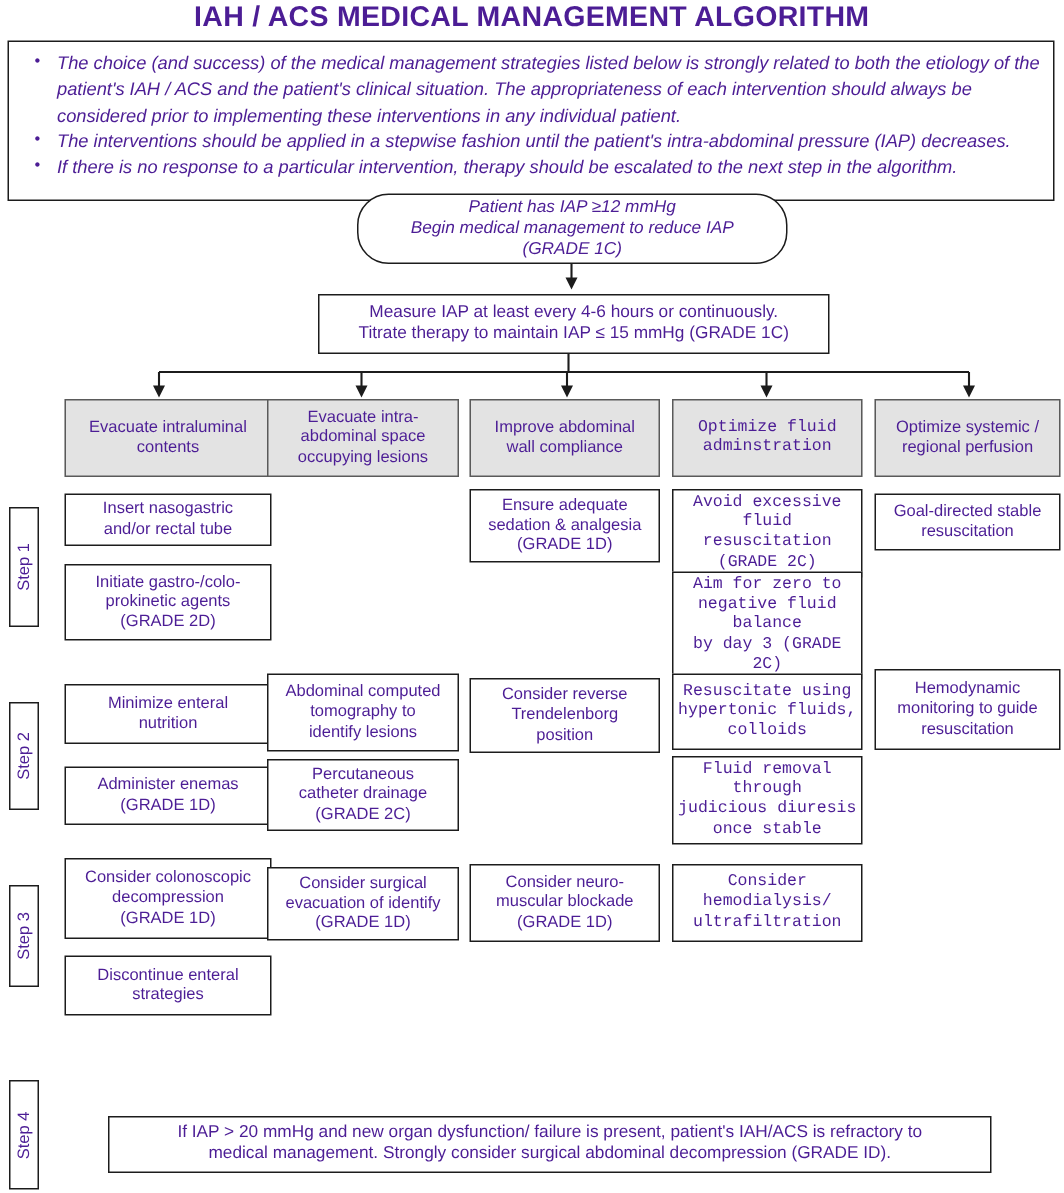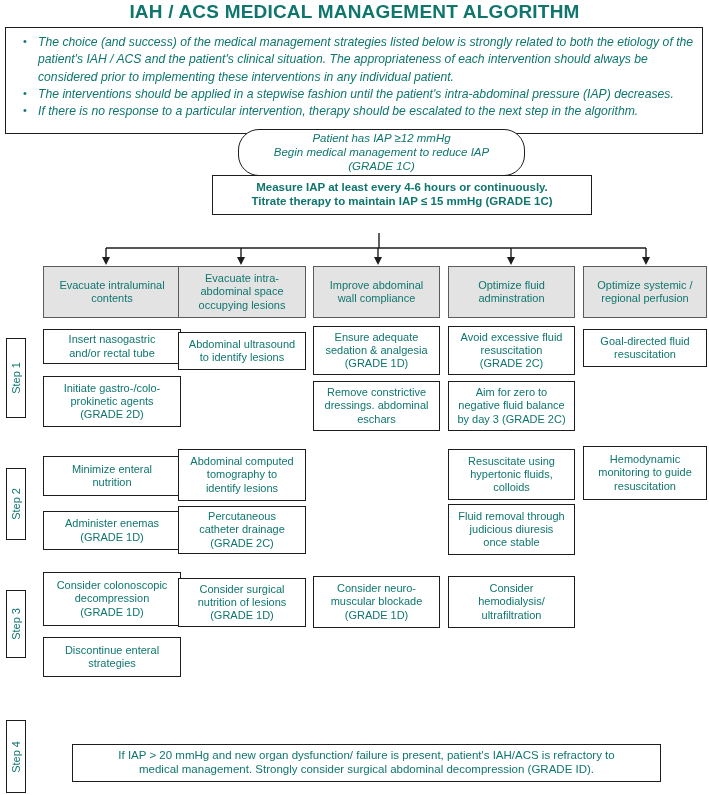--- a/index.html
+++ b/index.html
@@ -1,18 +1,18 @@
 <!DOCTYPE html>
 <html><head>
 <meta charset="utf-8">
 <style>
   html,body{margin:0;padding:0;background:#fff;}
   .canvas{
     position:relative;width:709px;height:795px;background:#fff;
-    font-family:"Liberation Sans","DejaVu Sans",sans-serif;color:#0f766e;
+    font-family:"Liberation Sans","DejaVu Sans",sans-serif;color:#4c1d95;
     overflow:hidden;
   }
   .title{
     position:absolute;top:1px;left:0;width:709px;text-align:center;
     font-size:19px;font-weight:bold;letter-spacing:0.2px;margin:0;
   }
   .notes{
     position:absolute;left:5px;top:27px;width:698px;height:107px;
     border:1.6px solid #1c1c1c;box-sizing:border-box;
     font-style:italic;font-size:12.2px;line-height:1.42;
@@ -26,29 +26,29 @@
     border:1.4px solid #1c1c1c;
     display:flex;align-items:center;justify-content:center;
     text-align:center;white-space:pre-line;
     font-size:11px;line-height:1.2;padding:2px 1px;
   }
   .start-node{
     left:238px;top:129px;width:287px;min-height:45px;
     border-radius:21px;font-size:11.5px;font-style:italic;
   }
   .measure-node{
-    left:212px;top:175px;width:380px;min-height:40px;font-size:11.5px;font-weight:bold;
+    left:212px;top:196px;width:341px;min-height:40px;font-size:11.5px;
   }
   .hdr{
     top:266px;min-height:52px;background:#e3e3e3;border:1.6px solid #5a5a5a;
   }
   .c0{left:43px;width:138px;}
   .c1{left:178px;width:128px;}
   .c2{left:313px;width:127px;}
-  .c3{left:448px;width:127px;}
+  .c3{left:448px;width:127px;font-family:Liberation Mono, monospace;}
   .c4{left:583px;width:124px;}
   .step-label{
     position:absolute;left:6px;width:20px;box-sizing:border-box;
     border:1.5px solid #1c1c1c;background:#fff;
     display:flex;align-items:center;justify-content:center;
     font-size:11px;
   }
   .step-label span{
     writing-mode:vertical-rl;transform:rotate(180deg);white-space:nowrap;
   }
@@ -126,59 +126,57 @@
   <div class="node c0" style="top:456px;min-height:40px">Minimize enteral
 nutrition</div>
   <div class="node c0" style="top:511px;min-height:39px">Administer enemas
 (GRADE 1D)</div>
   <div class="node c0" style="top:572px;min-height:54px">Consider colonoscopic
 decompression
 (GRADE 1D)</div>
   <div class="node c0" style="top:637px;min-height:40px">Discontinue enteral
 strategies</div>
 
-  <div class="node c1" style="top:332px;min-height:38px">Abdominal ultrasound
-to identify lesions</div>
   <div class="node c1" style="top:449px;min-height:52px">Abdominal computed
 tomography to
 identify lesions</div>
   <div class="node c1" style="top:506px;min-height:48px">Percutaneous
 catheter drainage
 (GRADE 2C)</div>
   <div class="node c1" style="top:578px;min-height:49px">Consider surgical
-nutrition of lesions
+evacuation of identify
 (GRADE 1D)</div>
 
   <div class="node c2" style="top:326px;min-height:49px">Ensure adequate
 sedation &amp; analgesia
 (GRADE 1D)</div>
-  <div class="node c2" style="top:381px;min-height:50px">Remove constrictive
-dressings. abdominal
-eschars</div>
+  <div class="node c2" style="top:452px;min-height:50px">Consider reverse
+Trendelenborg
+position</div>
   <div class="node c2" style="top:576px;min-height:52px">Consider neuro-
 muscular blockade
 (GRADE 1D)</div>
 
   <div class="node c3" style="top:326px;min-height:49px">Avoid excessive fluid
 resuscitation
 (GRADE 2C)</div>
   <div class="node c3" style="top:381px;min-height:50px">Aim for zero to
 negative fluid balance
 by day 3 (GRADE 2C)</div>
   <div class="node c3" style="top:449px;min-height:51px">Resuscitate using
 hypertonic fluids,
 colloids</div>
   <div class="node c3" style="top:504px;min-height:51px">Fluid removal through
 judicious diuresis
 once stable</div>
   <div class="node c3" style="top:576px;min-height:52px">Consider
 hemodialysis/
 ultrafiltration</div>
 
-  <div class="node c4" style="top:329px;min-height:38px">Goal-directed fluid
+  <div class="node c4" style="top:329px;min-height:38px">Goal-directed stable
 resuscitation</div>
   <div class="node c4" style="top:446px;min-height:54px">Hemodynamic
 monitoring to guide
 resuscitation</div>
 
   <div class="step-label" style="top:338px;height:80px">
     <span>Step 1</span>
   </div>
   <div class="step-label" style="top:468px;height:72px">
     <span>Step 2</span>

